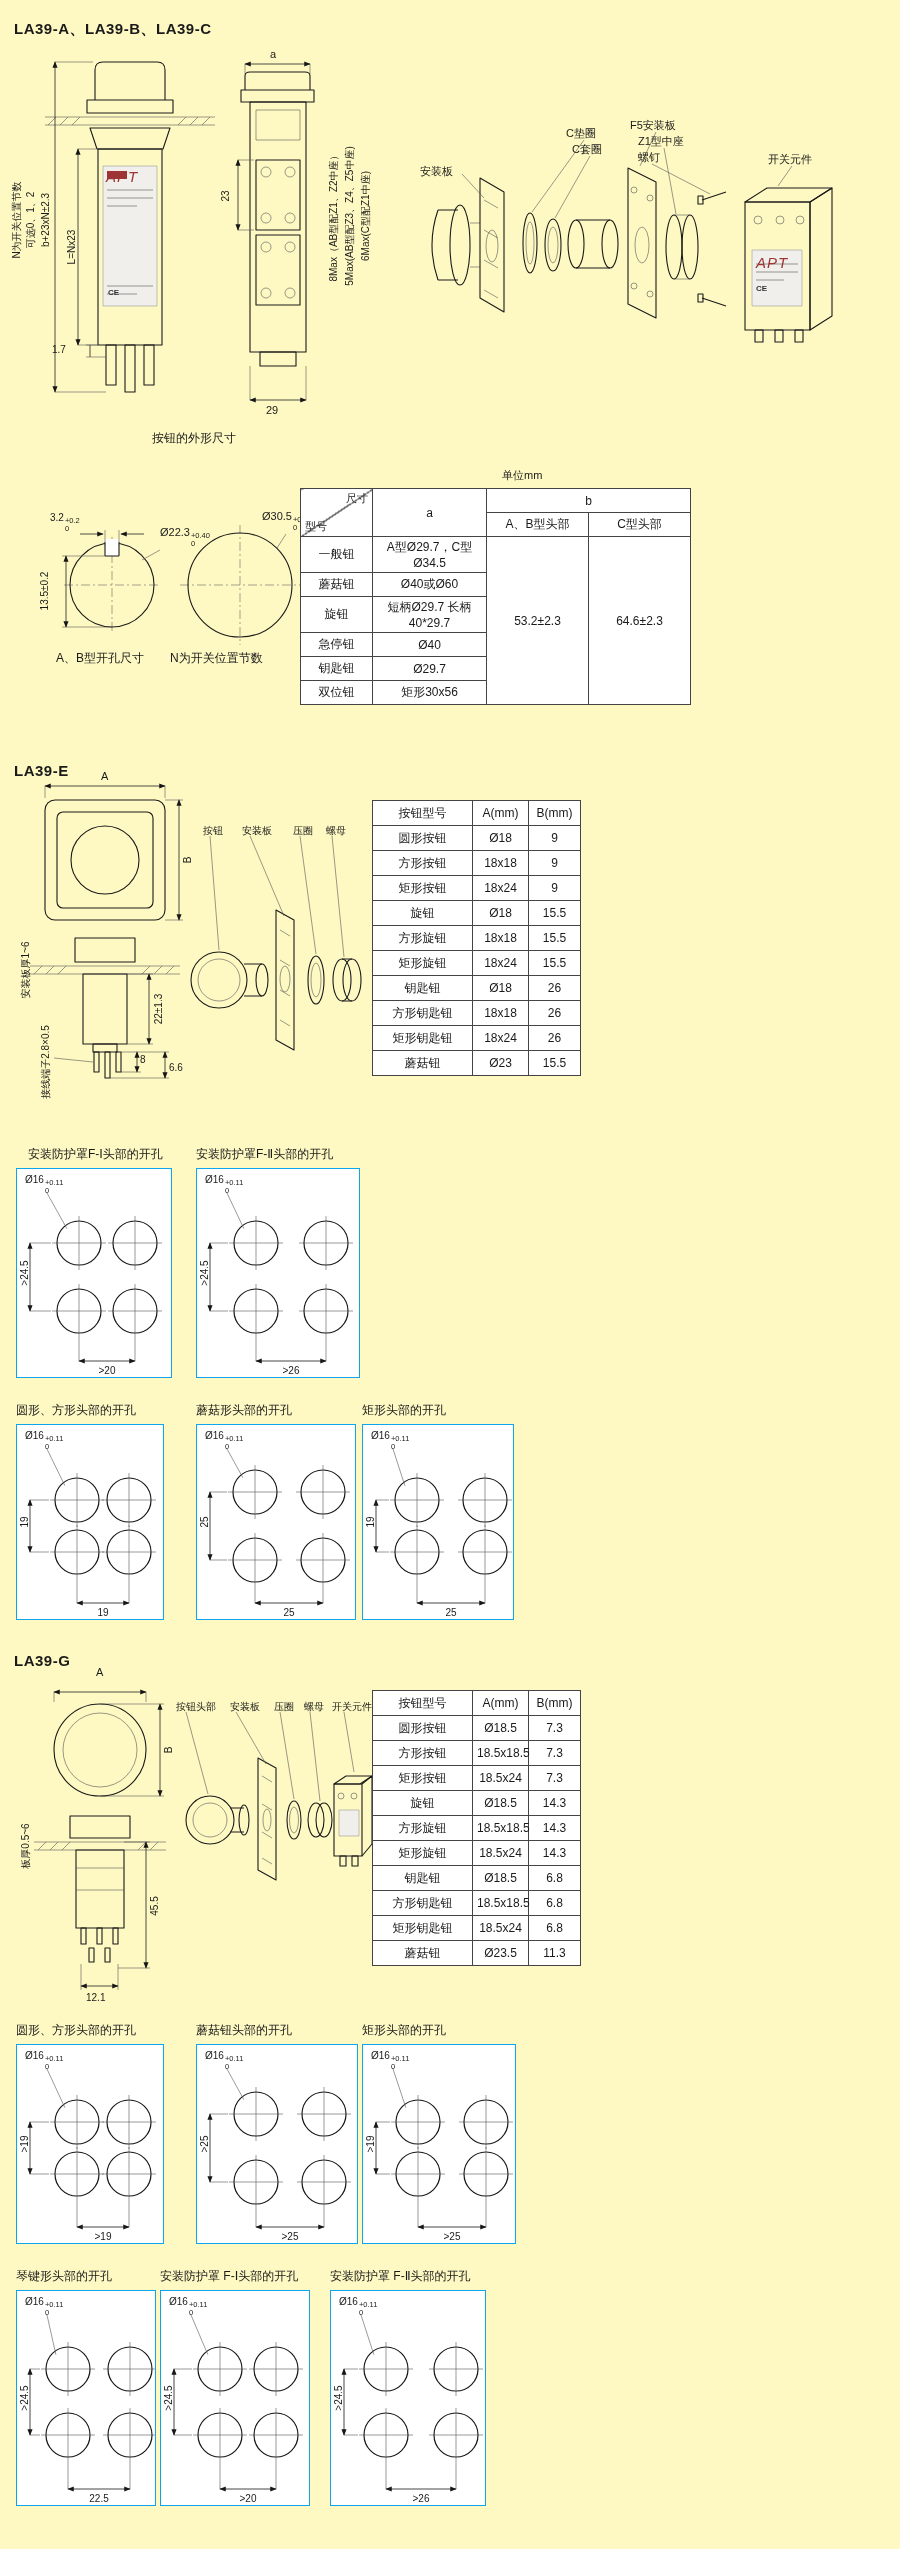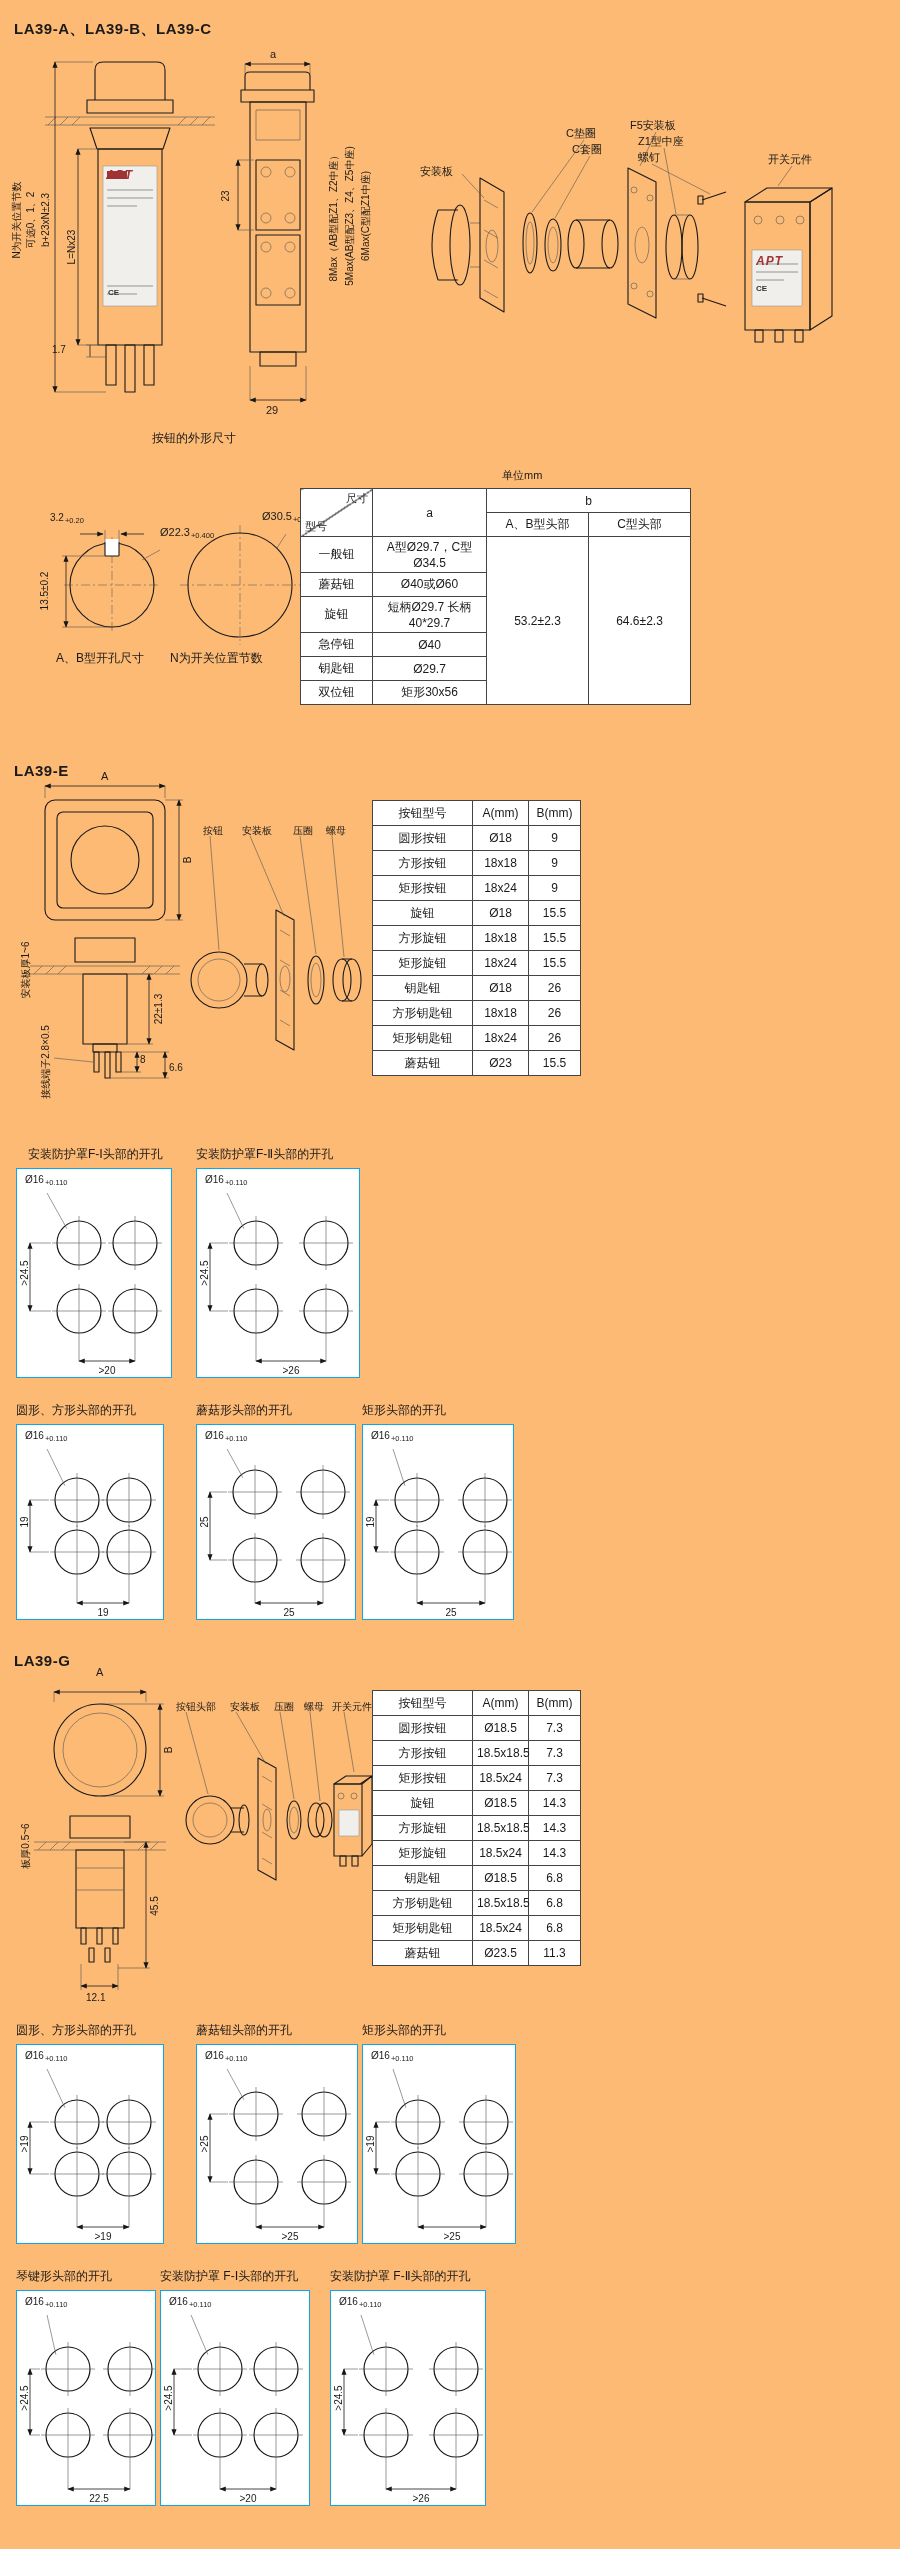--- a/index.html
+++ b/index.html
@@ -1,27 +1,27 @@
 <!DOCTYPE html>
 <html><head>
 <meta charset="utf-8">
 <style>
   *{margin:0;padding:0;box-sizing:border-box}
   html,body{background:#fff}
   body{font-family:"Liberation Sans","DejaVu Sans",sans-serif;color:#1a1a1a}
-  .page{position:relative;width:900px;height:2549px;background:#fdba74;overflow:hidden}
+  .page{position:relative;width:900px;height:2549px;background:#fef9c3;overflow:hidden}
   .sec{display:contents}
   .sec-title{position:absolute;font-size:15px;font-weight:bold;letter-spacing:.5px;white-space:nowrap}
   .lbl{position:absolute;font-size:11px;white-space:nowrap}
   .lbl.s{font-size:10px}
   .vlab{position:absolute;font-size:10px;white-space:nowrap;transform:translate(-50%,-50%) rotate(-90deg)}
   .cap{position:absolute;font-size:12px;white-space:nowrap}
-  .tol{display:inline-flex;flex-direction:row;font-size:7.5px;line-height:1.05;vertical-align:-2px;margin-left:1px}
+  .tol{display:inline-flex;flex-direction:column;font-size:7.5px;line-height:1.05;vertical-align:-2px;margin-left:1px}
   .tol i{font-style:normal}
-  .brandtxt{position:absolute;font-size:12px;font-weight:bold;font-style:italic;color:#9e3434;letter-spacing:1px}
+  .brandtxt{position:absolute;font-size:15px;font-weight:normal;font-style:italic;color:#9e3434;letter-spacing:1px}
   .cetxt{position:absolute;font-size:8px;font-weight:bold;color:#333}
   svg.draw{position:absolute;overflow:visible}
   .draw path,.draw rect,.draw line,.draw circle,.draw ellipse{stroke:#1a1a1a;stroke-width:1.1;fill:none;stroke-linejoin:round}
   .draw .thin{stroke:#555;stroke-width:.6}
   .draw .dim{stroke:#222;stroke-width:.8}
   .draw .dash{stroke:#666;stroke-width:.6;stroke-dasharray:9 3 2 3}
   .draw .wfill{fill:#fff;stroke:none}
   .draw .sticker{fill:#f0efec;stroke:#999;stroke-width:.6}
   .draw .red{fill:#9e3434;stroke:none}
   table.spec,table.btable{position:absolute;border-collapse:collapse;font-size:12px;background:#fff;table-layout:fixed}

